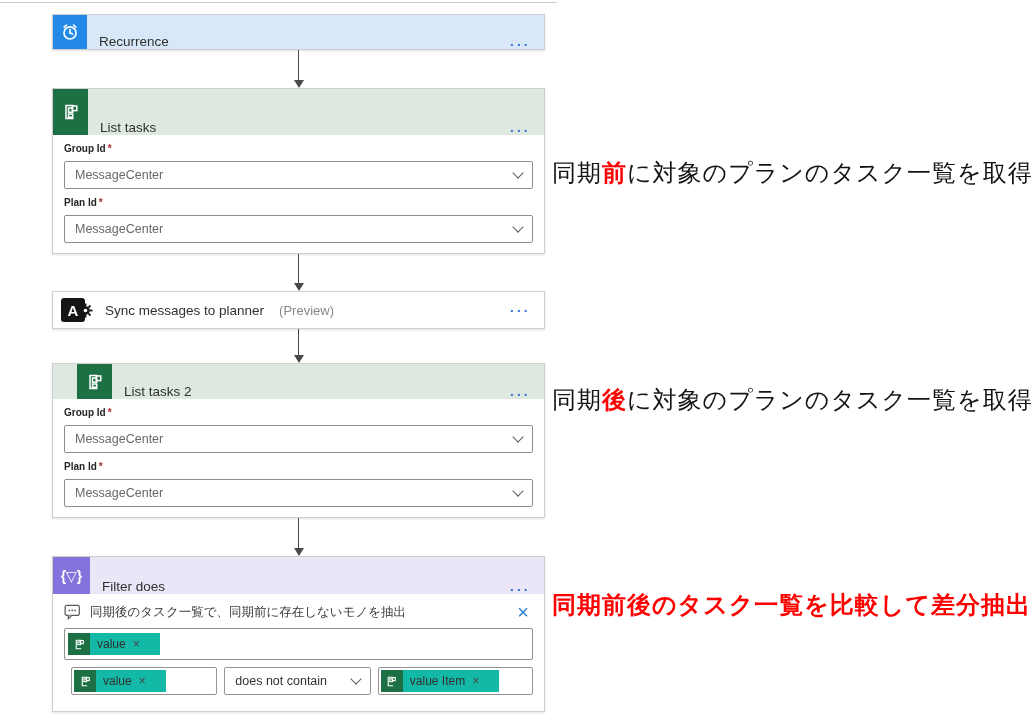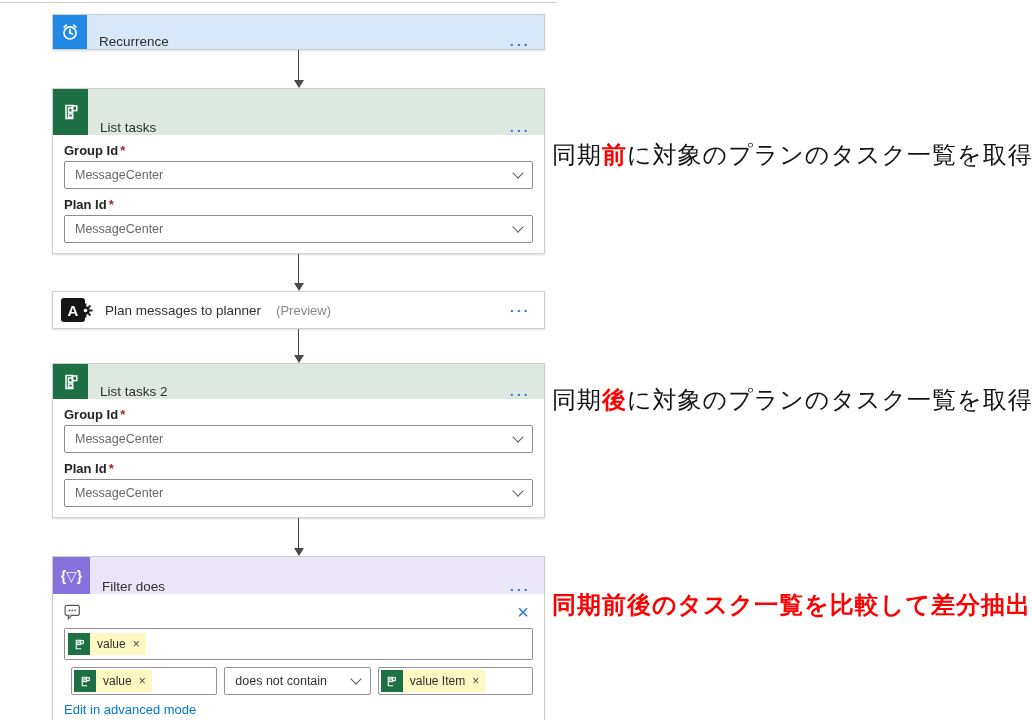--- a/index.html
+++ b/index.html
@@ -15,24 +15,24 @@
   .htitle{margin-left:12px;font-size:13.5px;color:#30302e;white-space:nowrap;}
   .badge{margin-left:15px;font-size:13px;color:#8a8886;}
   .dots{margin-left:auto;margin-right:13px;color:#2f6fd6;font-size:8px;letter-spacing:4px;font-weight:700;cursor:pointer;}
 
   
   .rec .hdr{height:34px;background:#d9e8f8;}
   .rec .hicon{width:34px;background:#2389e6;}
 
   
   .lt1 .hdr{height:46px;background:#dce8e0;}
-  .lt2 .hdr{height:35px;background:#dce8e0;}
+  .lt2 .hdr{height:35px;background:#dce8e0;padding-left:24px;}
   .lt1 .hicon,.lt2 .hicon{width:35px;background:#1d7044;}
   .cardbody{background:#fff;padding:8px 11px 10px 11px;}
-  .flabel{font-size:13px;font-weight:700;color:#252423;height:15px;margin-bottom:3px;}
+  .flabel{font-size:10px;font-weight:700;color:#252423;height:15px;margin-bottom:3px;}
   .req{color:#a4262c;font-weight:700;margin-left:2px;}
   .dd{height:26px;border:1px solid #8f8d8b;border-radius:2px;background:#fff;display:flex;
       align-items:center;padding:0 10px;font-size:12.5px;color:#6a6866;margin-bottom:8px;cursor:pointer;}
   .dd:last-child{margin-bottom:0;}
   .chev{width:7px;height:7px;border-right:1.4px solid #605e5c;border-bottom:1.4px solid #605e5c;
         transform:rotate(45deg);margin-left:auto;margin-top:-4px;flex:none;}
 
   
   .arrow{position:relative;display:flex;justify-content:center;}
   .arrow .shaft{width:1.5px;background:#4a4a48;height:calc(100% - 8px);}
@@ -57,31 +57,31 @@
   .closex{margin-left:auto;margin-right:4px;color:#2b7cd3;font-size:20px;line-height:20px;cursor:pointer;}
   .fromlabel{height:14px;margin-bottom:2px;font-size:11.5px;color:#5f5d5b;}
   .fromlabel .req{margin:0 3px 0 0;}
   .bigfield{height:30px;border:1px solid #918f8d;border-radius:2px;display:flex;align-items:center;
             padding:0 3px;margin-bottom:7px;}
   .condrow{display:flex;margin-left:7px;margin-bottom:7px;}
   .cbox{height:28px;border:1px solid #979593;border-radius:2px;display:flex;align-items:center;padding:0 2px;box-sizing:border-box;}
   .cb1{width:148px;margin-right:7px;}
   .cb2{width:148px;margin-right:7px;padding:0 10px;font-size:12.5px;color:#33322f;cursor:pointer;}
   .cb3{width:157px;text-align:right;}
-  .pill{display:inline-flex;align-items:center;background:#fef9c3;height:22px;padding-right:6px;
+  .pill{display:inline-flex;align-items:center;background:#14b8a6;height:22px;padding-right:20px;
         font-size:12px;color:#30302e;cursor:pointer;}
   .picon{width:22px;height:22px;background:#1d7044;display:flex;align-items:center;justify-content:center;
          margin-right:7px;flex:none;}
   .pillx{margin-left:7px;color:#494744;font-size:12px;cursor:pointer;}
   .advlink{font-size:13px;color:#0078d4;height:15px;cursor:pointer;}
 
   
   .ann{position:absolute;left:552px;font-size:24px;color:#141414;white-space:nowrap;letter-spacing:1px;}
   .ann .em{color:#fe0000;font-weight:700;}
-  .ann1{top:139px;} .ann2{top:384px;}
+  .ann1{top:157px;} .ann2{top:384px;}
   .ann3{top:589px;color:#fe0000;font-weight:700;}
 </style>
 </head>
 <body>
 
 <div class="canvas">
   <div class="topline"></div>
 
   <div class="flow">
 
@@ -147,21 +147,21 @@
               <rect x="12.3" y="7" width="3.2" height="2"></rect>
             <rect x="7" y="0.5" width="2" height="3.2" transform="rotate(45 8 8)"></rect>
             <rect x="7" y="12.3" width="2" height="3.2" transform="rotate(45 8 8)"></rect>
             <rect x="0.5" y="7" width="3.2" height="2" transform="rotate(45 8 8)"></rect>
             <rect x="12.3" y="7" width="3.2" height="2" transform="rotate(45 8 8)"></rect>
             <circle cx="8" cy="8" r="4.6"></circle>
           </g>
           <circle cx="8" cy="8" r="1.9" fill="#fff"></circle>
         </svg>
       </span>
-      <span class="htitle">Plan messages to planner</span>
+      <span class="htitle">Sync messages to planner</span>
       <span class="badge">(Preview)</span>
       <span class="dots">•••</span>
     </div>
 
     <div class="arrow a3">
         <div class="shaft"></div>
       </div>
 
     <div class="card lt2">
       <div class="hdr">
@@ -202,20 +202,21 @@
       </div>
       <div class="cardbody">
         <div class="noterow">
           <svg width="17" height="16" viewBox="0 0 18 17" fill="none">
             <rect x="1.2" y="1.5" width="15" height="10.6" rx="1.8" stroke="#57565a" stroke-width="1.3"></rect>
             <circle cx="5.7" cy="6.8" r="0.95" fill="#57565a"></circle>
             <circle cx="8.7" cy="6.8" r="0.95" fill="#57565a"></circle>
             <circle cx="11.7" cy="6.8" r="0.95" fill="#57565a"></circle>
             <path d="M4.6 12.1 V15.6 L8.2 12.1" stroke="#57565a" stroke-width="1.3" fill="#fff"></path>
           </svg>
+          <span class="notetext">同期後のタスク一覧で、同期前に存在しないモノを抽出</span>
           <span class="closex">×</span>
         </div>
         <div class="bigfield">
           <span class="pill">
             <span class="picon">
               <svg width="13" height="13" viewBox="0 0 20 20" fill="none" stroke="#fff" stroke-width="1.7">
                 <path d="M12.5 3.5 H5 V16.5 H12.5"></path>
                 <rect x="7.5" y="6" width="4.2" height="4.2"></rect>
                 <rect x="11.2" y="4" width="4.6" height="4.6"></rect>
               </svg>
@@ -249,21 +250,20 @@
                   <path d="M12.5 3.5 H5 V16.5 H12.5"></path>
                   <rect x="7.5" y="6" width="4.2" height="4.2"></rect>
                   <rect x="11.2" y="4" width="4.6" height="4.6"></rect>
                 </svg>
               </span>
               <span>value Item</span>
               <span class="pillx">×</span>
             </span>
           </div>
         </div>
-        <div class="advlink">Edit in advanced mode</div>
       </div>
     </div>
 
   </div>
 
   <div class="ann ann1">
     <span>同期</span><span class="em">前</span><span>に対象のプランのタスク一覧を取得</span>
   </div>
   <div class="ann ann2">
     <span>同期</span><span class="em">後</span><span>に対象のプランのタスク一覧を取得</span>

